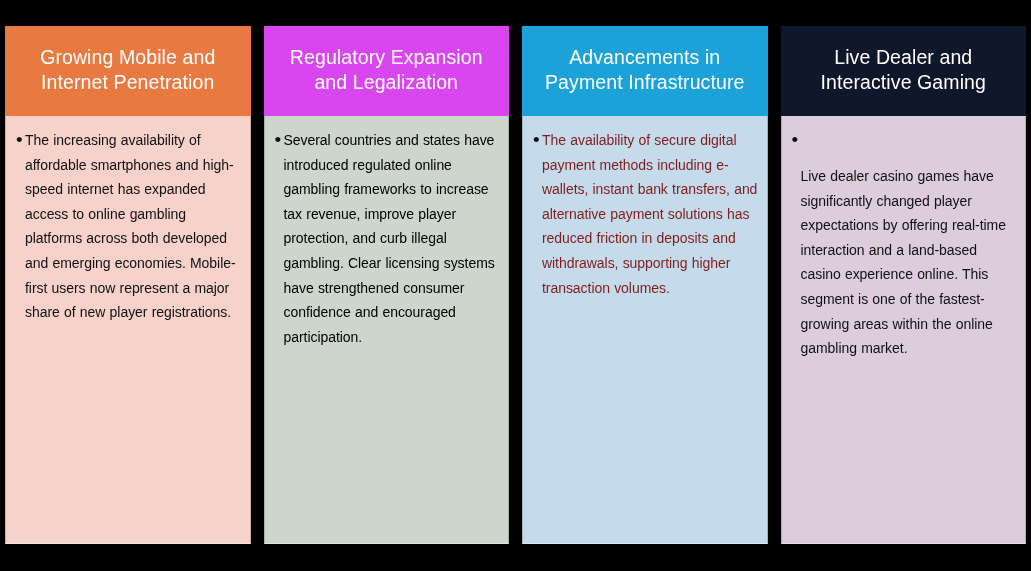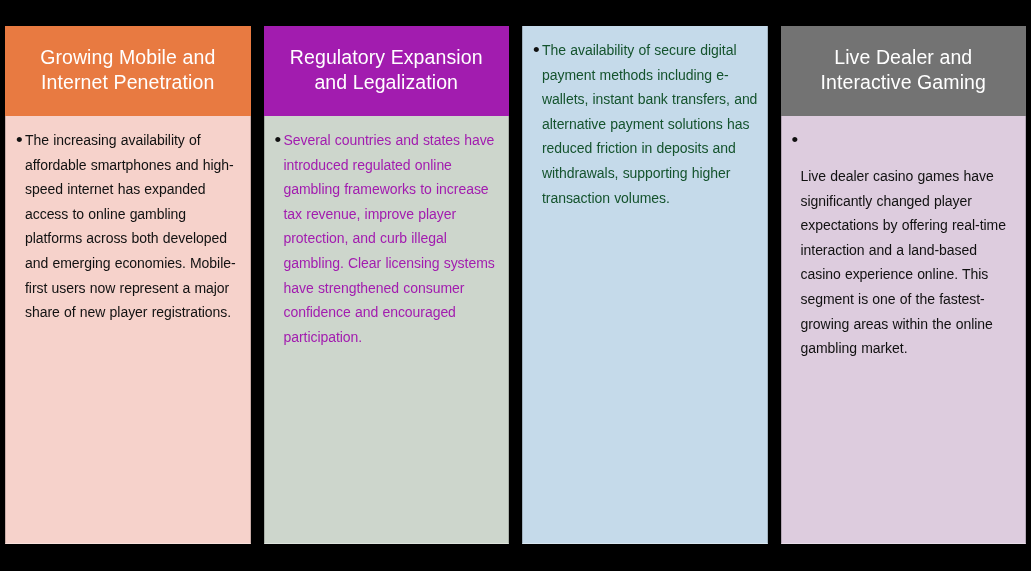--- a/index.html
+++ b/index.html
@@ -99,42 +99,45 @@
       </div>
       <div class="card-body" style="background: rgb(246, 210, 203);">
         <div class="bullet-row">
           <span class="bullet-dot" style="color: rgb(17, 17, 17);">•</span>
           <span class="bullet-text" style="color: rgb(17, 17, 17);">The increasing availability of affordable smartphones and high-speed internet has expanded access to online gambling platforms across both developed and emerging economies. Mobile-first users now represent a major share of new player registrations.</span>
         </div>
       </div>
     </div>
 
     <div class="card">
-      <div class="card-header" style="background: #a21caf;">
+      <div class="card-header" style="background: #d946ef;">
         <span class="card-header-text" style="color: rgb(255, 255, 255);">Regulatory Expansion and Legalization</span>
       </div>
       <div class="card-body" style="background: rgb(205, 214, 204);">
         <div class="bullet-row">
           <span class="bullet-dot" style="color: rgb(17, 17, 17);">•</span>
-          <span class="bullet-text" style="color: #a21caf;">Several countries and states have introduced regulated online gambling frameworks to increase tax revenue, improve player protection, and curb illegal gambling. Clear licensing systems have strengthened consumer confidence and encouraged participation.</span>
+          <span class="bullet-text" style="color: #000000;">Several countries and states have introduced regulated online gambling frameworks to increase tax revenue, improve player protection, and curb illegal gambling. Clear licensing systems have strengthened consumer confidence and encouraged participation.</span>
         </div>
       </div>
     </div>
 
     <div class="card">
+      <div class="card-header" style="background: rgb(28, 162, 216);">
+        <span class="card-header-text" style="color: rgb(255, 255, 255);">Advancements in Payment Infrastructure</span>
+      </div>
       <div class="card-body" style="background: rgb(197, 218, 234);">
         <div class="bullet-row">
           <span class="bullet-dot" style="color: rgb(17, 17, 17);">•</span>
-          <span class="bullet-text" style="color: #14532d;">The availability of secure digital payment methods including e-wallets, instant bank transfers, and alternative payment solutions has reduced friction in deposits and withdrawals, supporting higher transaction volumes.</span>
+          <span class="bullet-text" style="color: #7f1d1d;">The availability of secure digital payment methods including e-wallets, instant bank transfers, and alternative payment solutions has reduced friction in deposits and withdrawals, supporting higher transaction volumes.</span>
         </div>
       </div>
     </div>
 
     <div class="card">
-      <div class="card-header" style="background: #737373;">
+      <div class="card-header" style="background: #0f172a;">
         <span class="card-header-text" style="color: rgb(255, 255, 255);">Live Dealer and Interactive Gaming</span>
       </div>
       <div class="card-body" style="background: rgb(221, 204, 222);">
         <div class="bullet-row">
           <span class="bullet-dot" style="color: rgb(17, 17, 17);">•</span>
           <span class="bullet-text" style="color: rgb(17, 17, 17); margin-top: 36px;">Live dealer casino games have significantly changed player expectations by offering real-time interaction and a land-based casino experience online. This segment is one of the fastest-growing areas within the online gambling market.</span>
         </div>
       </div>
     </div>
 

